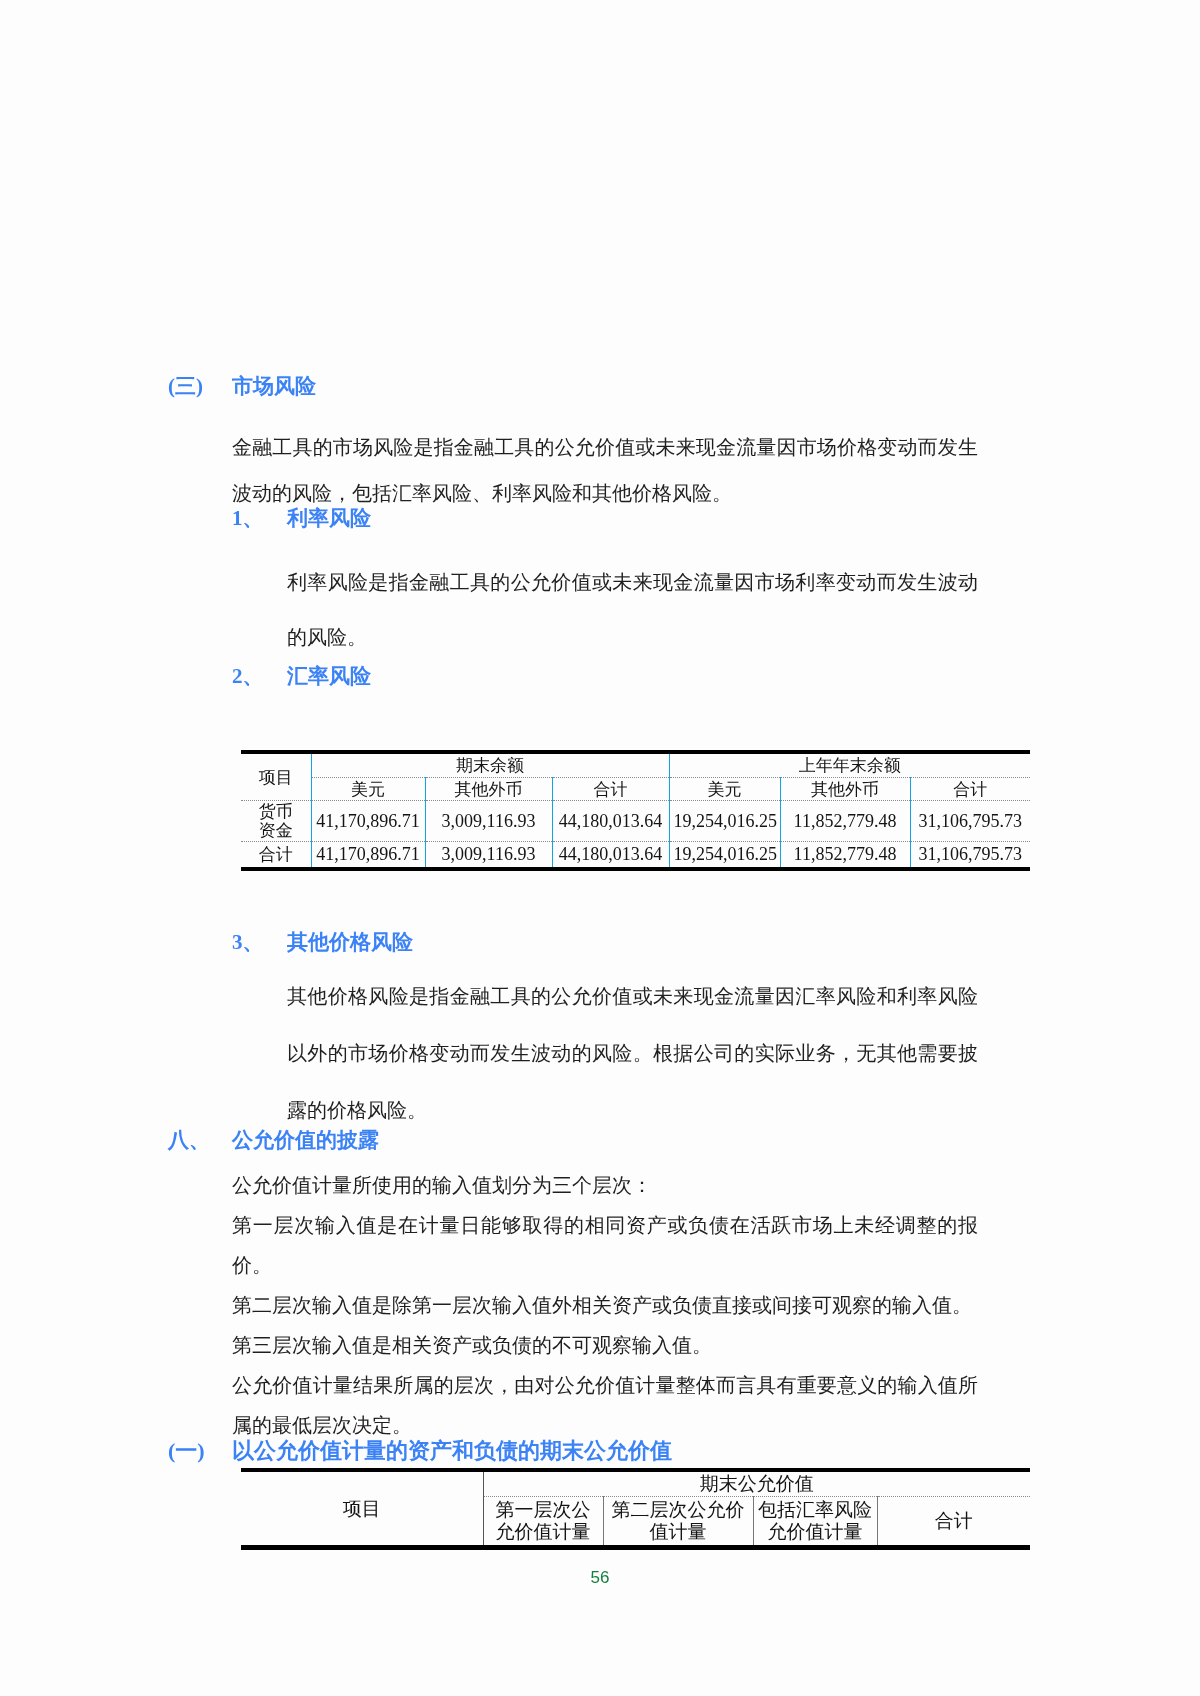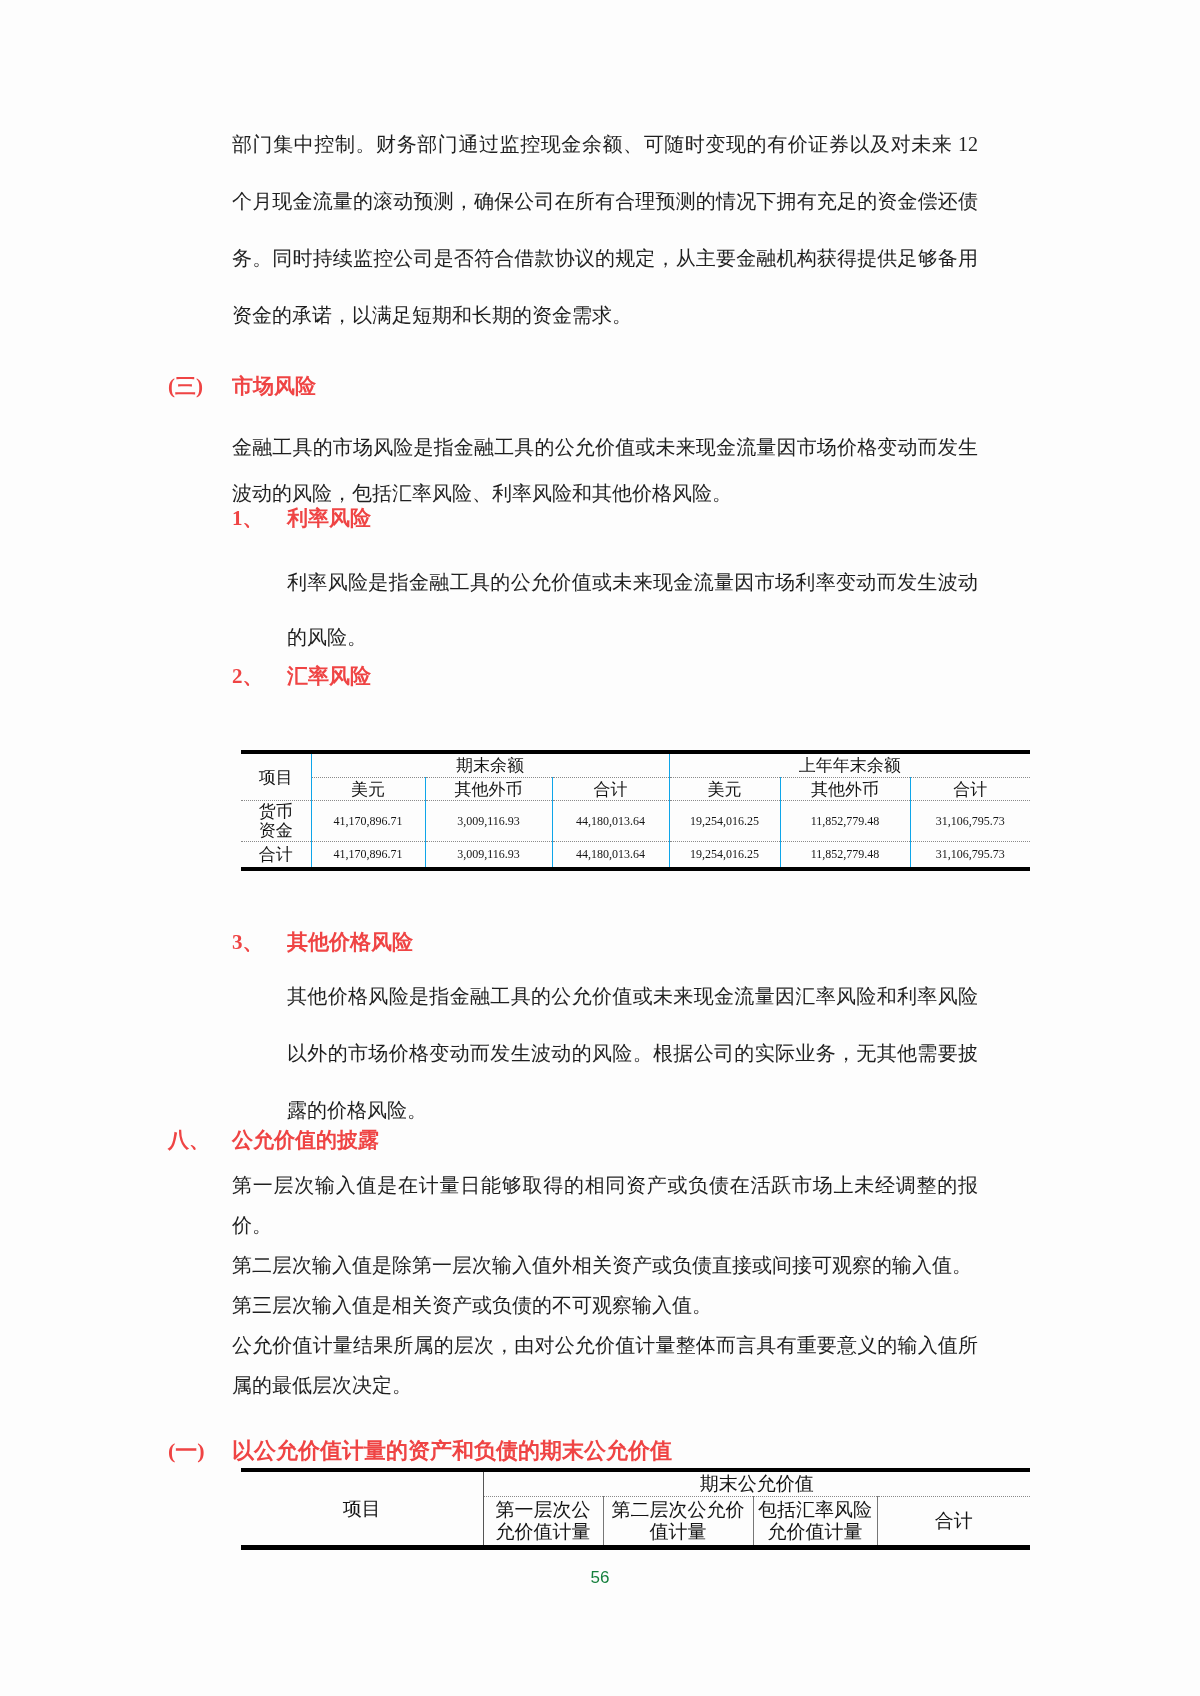--- a/index.html
+++ b/index.html
@@ -16,21 +16,21 @@
   .para{
     font-size:20px;
     text-align:justify;
     color:#1f1f1f;
   }
   .para-main{left:232px;width:746px;}
   .para-sub{left:287px;width:691px;}
   .heading{
     font-weight:bold;
     font-size:21px;
-    color:#ef4444;
+    color:#3b82f6;
     white-space:nowrap;
   }
   .h-l1{left:168px;}
   .h-l2{left:232px;}
   .hlabel-wide{display:inline-block;width:64px;}
   .hlabel-num{display:inline-block;width:55px;}
 
   
   table.doc{
     border-collapse:collapse;
@@ -54,21 +54,21 @@
     border-bottom:4px solid #000;
   }
   #currency-table th{line-height:21px;}
   #currency-table .vl{border-left:1px solid #0ea5e9;}
   #currency-table tr.sub th{border-top:1px dotted #8a8a8a;}
   #currency-table tr.data td{border-top:1px dotted #8a8a8a;}
   #currency-table tr.grp th{height:23px;}
   #currency-table tr.sub th{height:22px;}
   #currency-table tr.data.first td{height:40px;}
   #currency-table tr.data.total td{height:25px;}
-  #currency-table td.num{font-size:12px;letter-spacing:0;}
+  #currency-table td.num{font-size:18px;letter-spacing:0;}
 
   
   #fv-table{
     left:241px;top:1468px;width:789px;
     border-top:4px solid #000;
     border-bottom:5px solid #000;
     font-size:19px;
   }
   #fv-table th{line-height:22px;}
   #fv-table .vl{border-left:1px solid #555;}
@@ -81,21 +81,20 @@
     text-align:center;
     font-family:"Liberation Sans","DejaVu Sans",sans-serif;
     font-size:17px;color:#15803d;
   }
 </style>
 </head>
 <body>
 
 <div class="page">
 
-  <div class="abs para para-main" style="top:116px;line-height:57px;">部门集中控制。财务部门通过监控现金余额、可随时变现的有价证券以及对未来 12 个月现金流量的滚动预测，确保公司在所有合理预测的情况下拥有充足的资金偿还债务。同时持续监控公司是否符合借款协议的规定，从主要金融机构获得提供足够备用资金的承诺，以满足短期和长期的资金需求。</div>
 
   <div class="abs heading h-l1" style="top:372px;">
     <span class="hlabel-wide">(三)</span><span>市场风险</span>
   </div>
   <div class="abs para para-main" style="top:424px;line-height:46px;">金融工具的市场风险是指金融工具的公允价值或未来现金流量因市场价格变动而发生波动的风险，包括汇率风险、利率风险和其他价格风险。</div>
 
   <div class="abs heading h-l2" style="top:504px;">
     <span class="hlabel-num">1、</span><span>利率风险</span>
   </div>
   <div class="abs para para-sub" style="top:555px;line-height:55px;">利率风险是指金融工具的公允价值或未来现金流量因市场利率变动而发生波动的风险。</div>
@@ -152,20 +151,21 @@
 
   <div class="abs heading h-l2" style="top:928px;">
     <span class="hlabel-num">3、</span><span>其他价格风险</span>
   </div>
   <div class="abs para para-sub" style="top:968px;line-height:57px;">其他价格风险是指金融工具的公允价值或未来现金流量因汇率风险和利率风险以外的市场价格变动而发生波动的风险。根据公司的实际业务，无其他需要披露的价格风险。</div>
 
   <div class="abs heading h-l1" style="top:1126px;">
     <span class="hlabel-wide">八、</span><span>公允价值的披露</span>
   </div>
   <div class="abs" style="top:1165px;left:232px;width:746px;">
+    <div class="para" style="line-height:40px;">公允价值计量所使用的输入值划分为三个层次：</div>
     <div class="para" style="line-height:40px;">第一层次输入值是在计量日能够取得的相同资产或负债在活跃市场上未经调整的报价。</div>
     <div class="para" style="line-height:40px;">第二层次输入值是除第一层次输入值外相关资产或负债直接或间接可观察的输入值。</div>
     <div class="para" style="line-height:40px;">第三层次输入值是相关资产或负债的不可观察输入值。</div>
     <div class="para" style="line-height:40px;">公允价值计量结果所属的层次，由对公允价值计量整体而言具有重要意义的输入值所属的最低层次决定。</div>
   </div>
 
   <div class="abs heading h-l1" style="top:1436px;font-size:22px;">
     <span class="hlabel-wide">(一)</span><span>以公允价值计量的资产和负债的期末公允价值</span>
   </div>
 

